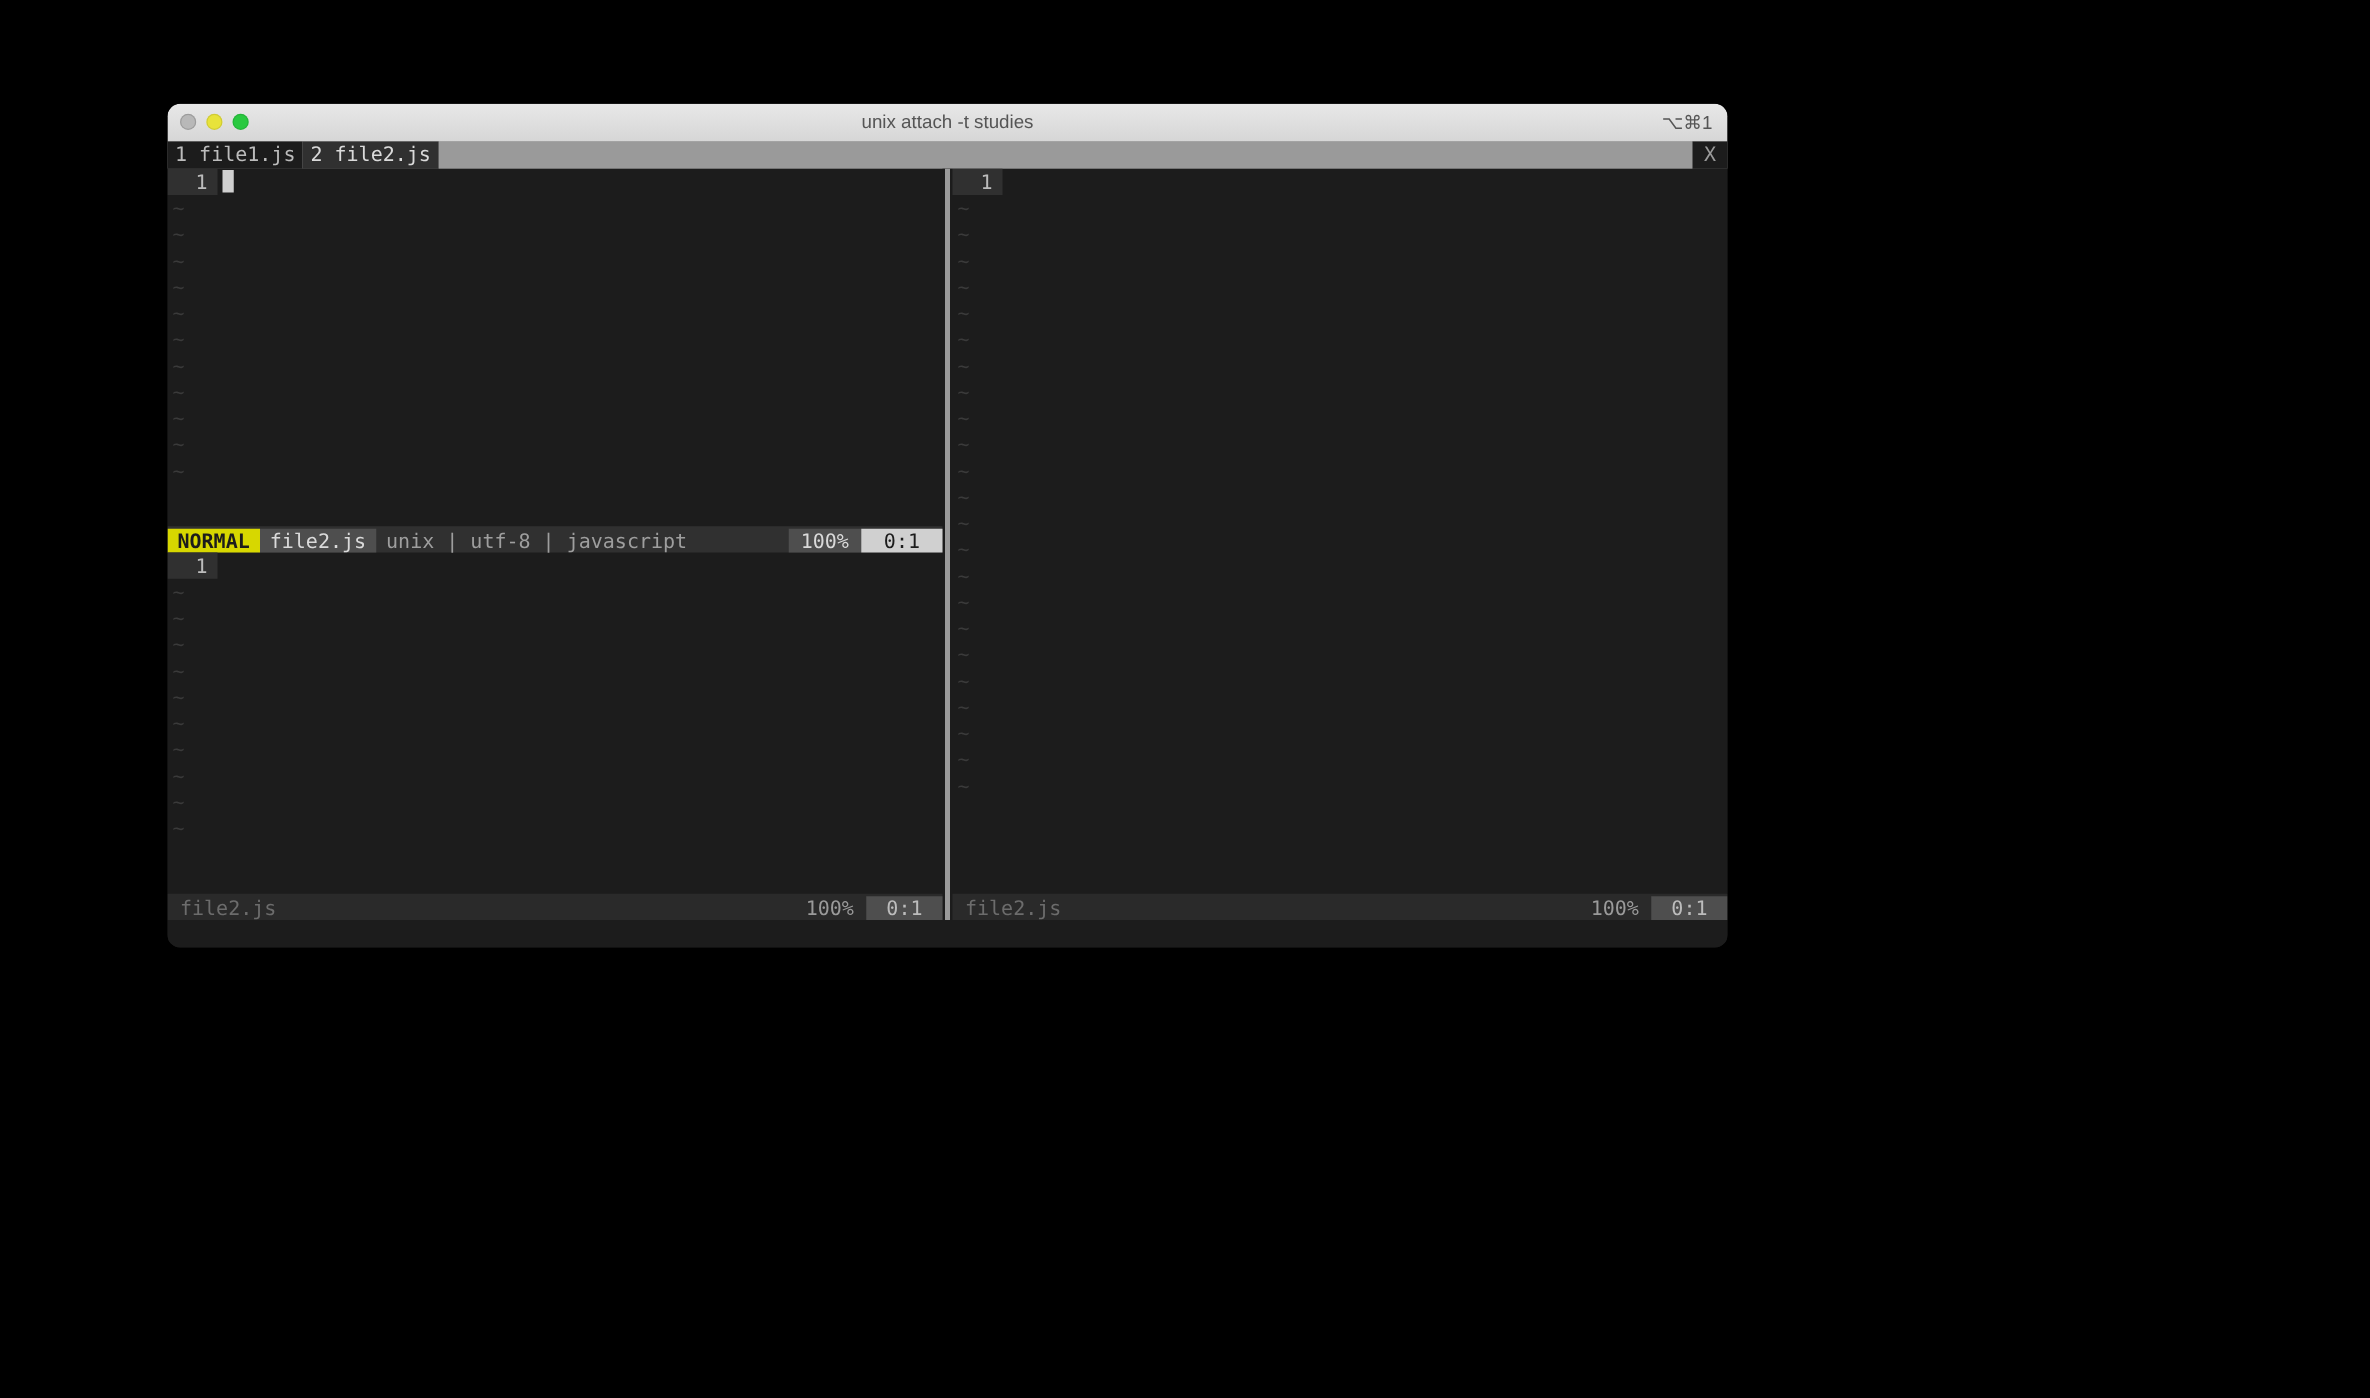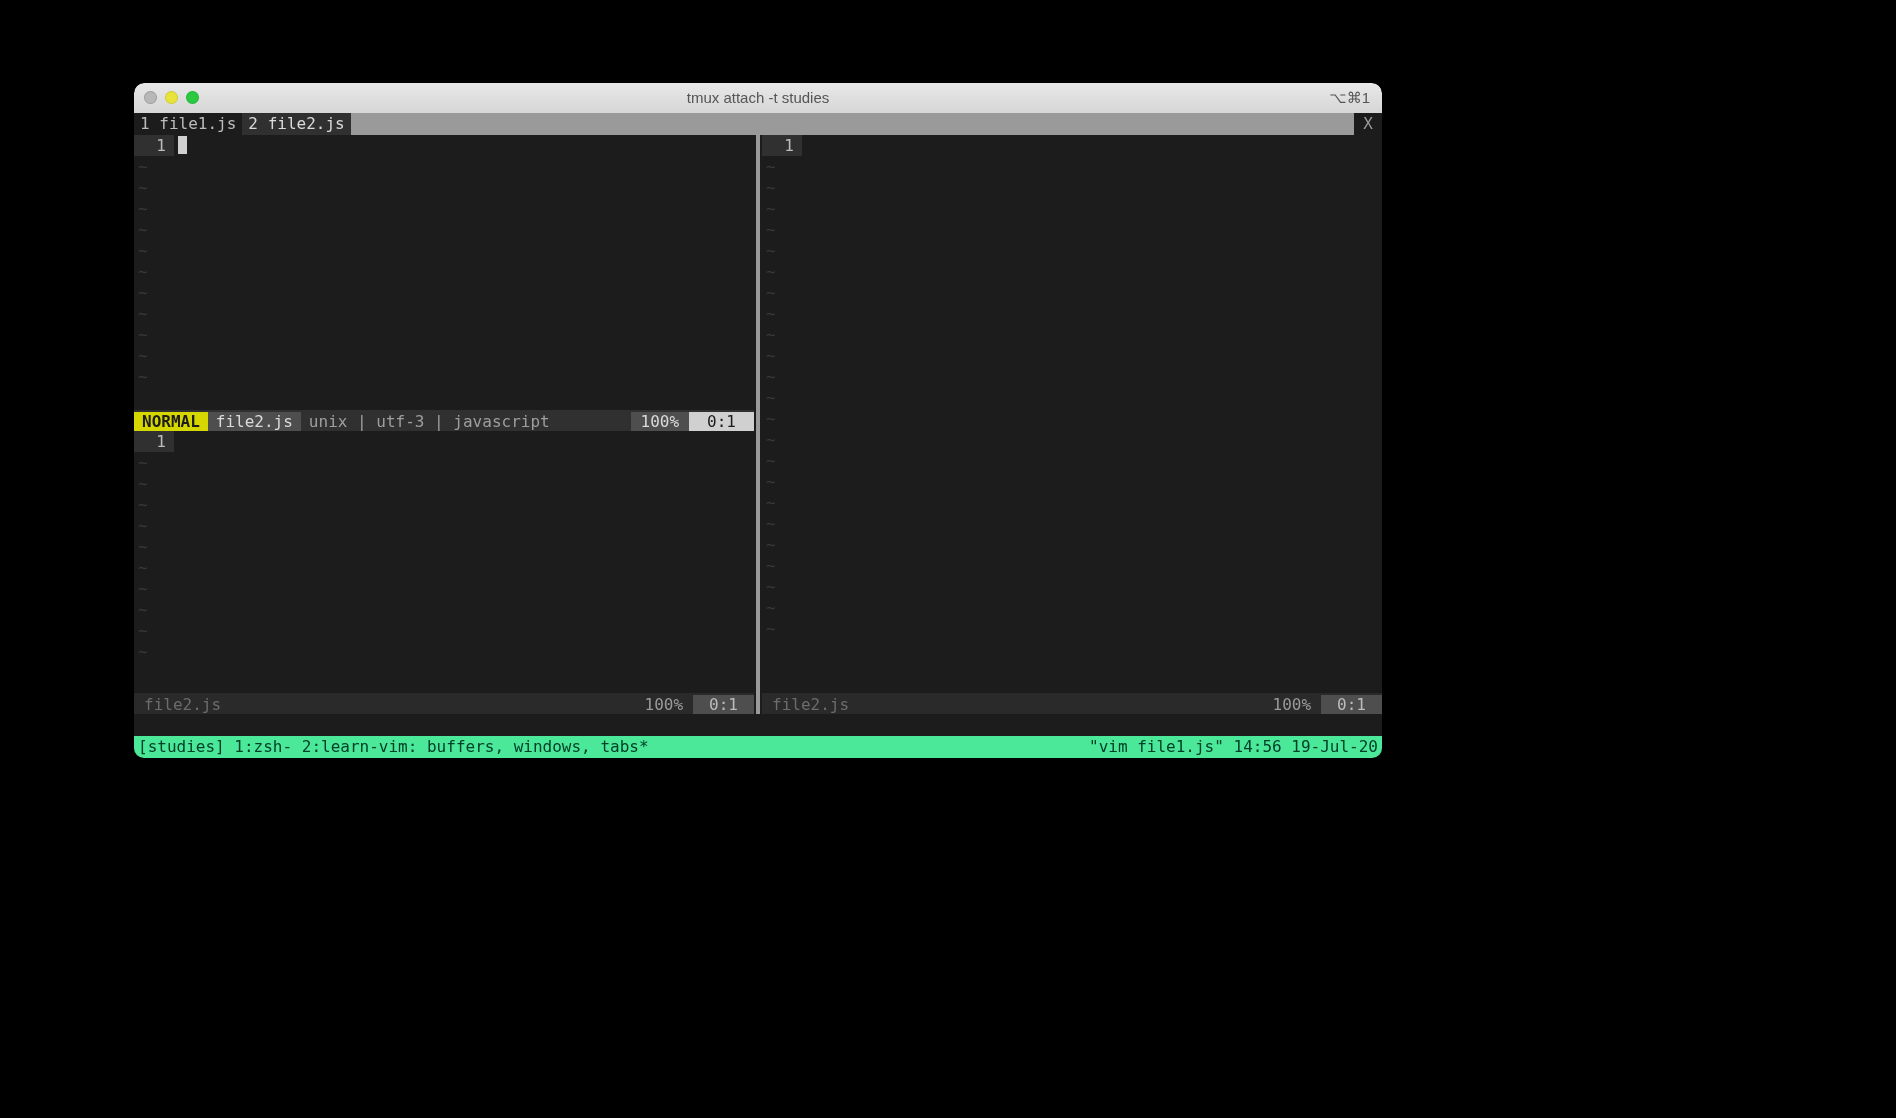--- a/index.html
+++ b/index.html
@@ -103,21 +103,21 @@
 <body>
 
 <div class="window">
 
   <div class="titlebar">
     <div class="traffic">
       <div class="dot red"></div>
       <div class="dot yellow"></div>
       <div class="dot green"></div>
     </div>
-    <div class="title-center">tmux attach -t studies</div>
+    <div class="title-center">unix attach -t studies</div>
     <div class="title-right">⌥⌘1</div>
   </div>
 
   <div class="tabline">
     <div class="tab">
       <span>1</span>&nbsp;<span>file1.js</span>
     </div>
     <div class="tab active">
       <span>2</span>&nbsp;<span>file2.js</span>
     </div>
@@ -178,21 +178,21 @@
               <div class="cell"></div>
             </div>
             <div class="row">
               <div class="tilde">~</div>
               <div class="cell"></div>
             </div>
           </div>
         <div class="statusline">
           <div class="sl-mode">NORMAL</div>
           <div class="sl-file">file2.js</div>
-          <div class="sl-info">unix | utf-3 | javascript</div>
+          <div class="sl-info">unix | utf-8 | javascript</div>
           <div class="sl-spacer"></div>
           <div class="sl-pct">100%</div>
           <div class="sl-pos">0:1</div>
         </div>
       </div>
 
       <div class="pane" style="flex:1">
         <div class="gutter-rows" id="rows-bl">
           <div class="row">
             <div class="ln bright">1</div>
@@ -357,19 +357,14 @@
           <div class="sl-pct-dim">100%</div>
           <div class="sl-pos-dim">0:1</div>
         </div>
       </div>
     </div>
 
   </div>
 
   <div class="cmdline"></div>
 
-  <div class="tmuxbar">
-    <div class="tm-left">[studies] 1:zsh- 2:learn-vim: buffers, windows, tabs*</div>
-    <div class="tm-spacer"></div>
-    <div class="tm-right">"vim file1.js" 14:56 19-Jul-20</div>
-  </div>
 
 </div>
 
 </body></html>

